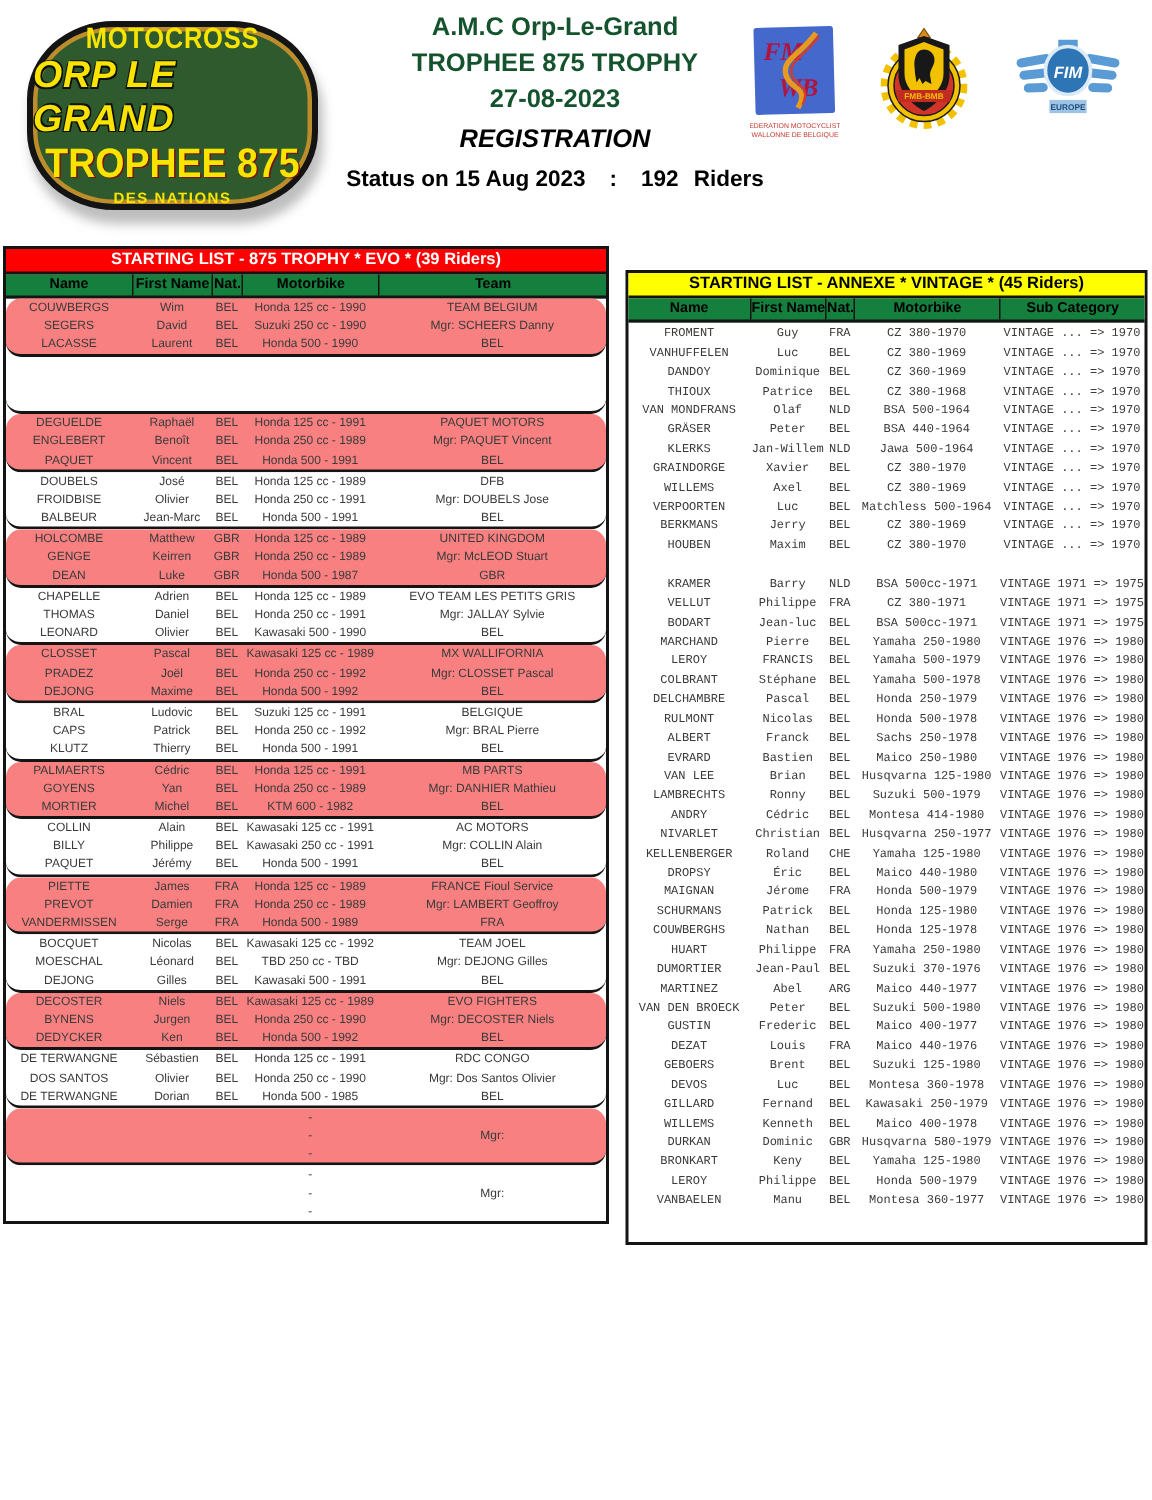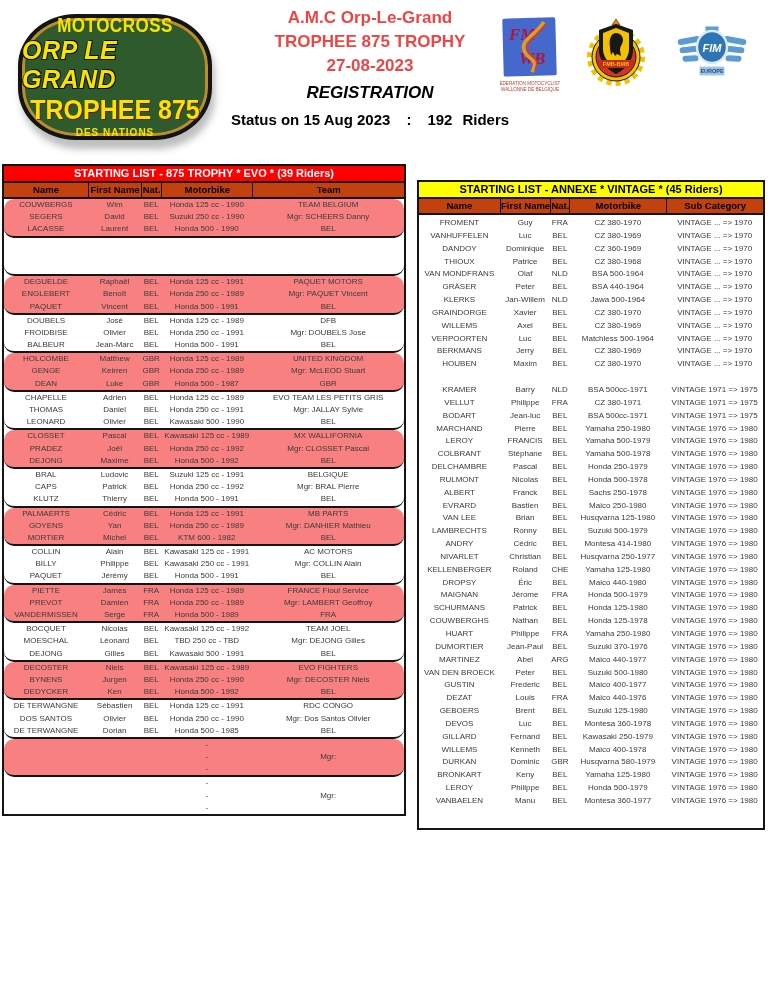--- a/index.html
+++ b/index.html
@@ -12,35 +12,35 @@
     box-shadow:inset 0 0 0 3px #bd8d2b, 3px 9px 7px rgba(110,110,110,.45);
     display:flex;flex-direction:column;align-items:center;justify-content:center;}
   .el-motocross{color:#f8e400;font-weight:bold;font-size:17px;letter-spacing:.5px;transform:scaleY(1.15);}
   .el-orp{color:#f8e400;font-weight:bold;font-style:italic;font-size:25px;letter-spacing:.5px;
     text-shadow:1px 1px 0 #101010,-1px 1px 0 #101010,1px -1px 0 #101010;}
   .el-trophee{color:#f8e400;font-weight:bold;font-size:25px;transform:scaleY(1.1);margin-top:1px;
     text-shadow:1px 1px 0 #7a1010;}
   .el-nations{color:#f8e400;font-weight:bold;font-size:10px;letter-spacing:1px;margin-top:3px;}
 
   .head-center{position:absolute;left:192px;top:6px;width:356px;text-align:center;}
-  .hc-green{color:#ef4444;font-weight:bold;font-size:17px;line-height:24px;}
+  .hc-green{color:#14532d;font-weight:bold;font-size:17px;line-height:24px;}
   .hc-reg{color:#000;font-weight:bold;font-style:italic;font-size:17px;line-height:26px;margin-top:2px;}
   .hc-status{color:#000;font-weight:bold;font-size:15px;line-height:24px;margin-top:2px;white-space:nowrap;}
   .hc-status .colon{margin:0 16px;}
   .hc-status .count{margin-right:10px;}
 
   .logo-abs{position:absolute;}
 
   
   .tbl{position:absolute;border:2px solid #141414;box-sizing:border-box;background:#fff;}
   .tbl-title{height:15px;line-height:15px;text-align:center;font-weight:bold;font-size:11px;
     border-bottom:2px solid #141414;white-space:nowrap;overflow:hidden;}
   .evo .tbl-title{background:#ff0000;color:#ffffff;}
   .vintage .tbl-title{background:#ffff00;color:#000000;}
-  .thead{display:flex;height:14px;border-bottom:2px solid #141414;background:#c2410c;}
+  .thead{display:flex;height:14px;border-bottom:2px solid #141414;background:#15803d;}
   .thead .hcell{font-weight:bold;font-size:9.5px;line-height:14px;text-align:center;
     white-space:nowrap;overflow:hidden;box-sizing:border-box;}
   .thead .hcell + .hcell{border-left:1.5px solid #141414;}
   .trow{display:flex;}
   .tcell{text-align:center;white-space:nowrap;overflow:hidden;box-sizing:border-box;color:#3a3a3a;}
 
   
   .evo{left:2px;top:164px;width:404px;}
   .evo .trow{height:12.2px;}
   .evo .tcell{font-size:8px;line-height:12.2px;}
@@ -49,21 +49,21 @@
   .evo .group:last-child{border-bottom:none;}
   .evo .group.pink{background:#f98080;}
   .evo .group.white{background:#ffffff;}
 
   
   .vintage{left:417px;top:180px;width:348px;}
   .vintage .trow{height:12.85px;}
   .vintage .tcell{font-size:8px;line-height:12.85px;}
   .vintage .c0{width:23.5%;}.vintage .c1{width:14.7%;}.vintage .c2{width:5.5%;}
   .vintage .c3{width:28.2%;}.vintage .c4{flex:1;}
-  .vintage .tbody{padding:2px 0 20px 0;}
+  .vintage .tbody{padding:2px 0 20px 0;font-family:Liberation Mono, monospace;}
 </style>
 </head>
 <body>
 
 <div id="page">
 
   <div class="event-logo">
     <div class="el-motocross">MOTOCROSS</div>
     <div class="el-orp">ORP LE GRAND</div>
     <div class="el-trophee">TROPHEE 875</div>

